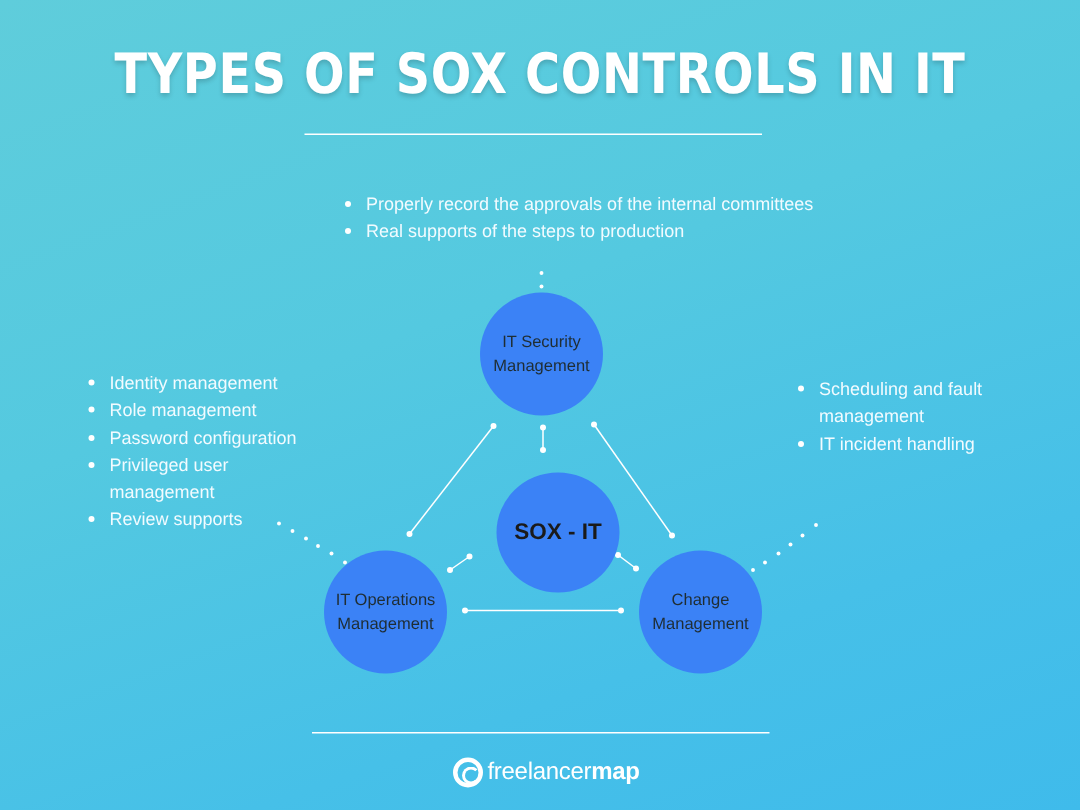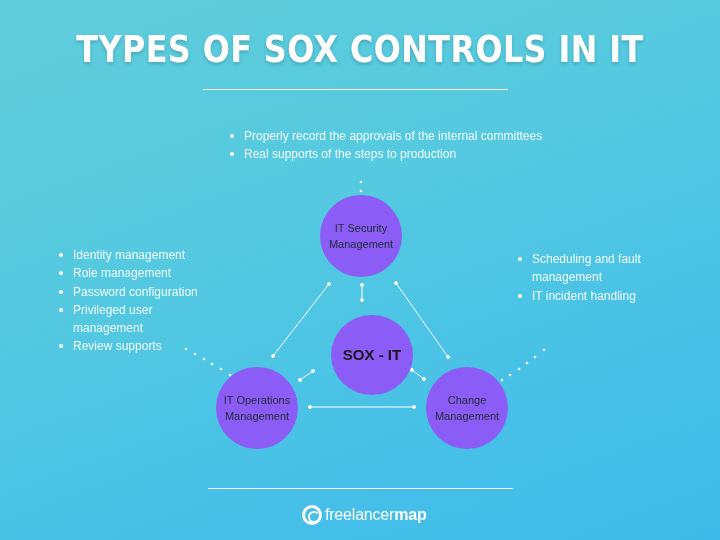--- a/index.html
+++ b/index.html
@@ -31,25 +31,25 @@
       position: absolute; list-style: none;
       font-size: 12px; line-height: 18.3px; color: #f2fbff;
     }
     .bullets li { position: relative; padding-left: 16px; }
     .bullets li::before {
       content: ""; position: absolute; left: 2px; top: 7px;
       width: 4px; height: 4px; border-radius: 50%; background: #ffffff;
     }
     .bullets.top { left: 228px; top: 127px; }
     .bullets.left { left: 57px; top: 246px; width: 150px; }
-    .bullets.right { left: 516px; top: 250px; width: 140px; }
+    .bullets.right { left: 530px; top: 250px; width: 140px; }
 
     .node {
       position: absolute; border-radius: 50%;
-      background: #8b5cf6;
+      background: #3b82f6;
       display: flex; align-items: center; justify-content: center;
       text-align: center;
       color: #1f2d33;
       font-size: 11px; line-height: 16.5px;
     }
     .node.security { left: 320px; top: 195px; width: 82px; height: 82px; }
     .node.ops { left: 216px; top: 367px; width: 82px; height: 82px; }
     .node.change { left: 426px; top: 367px; width: 82px; height: 82px; }
     .node.center { left: 331px; top: 315px; width: 82px; height: 80px; font-weight: bold; font-size: 15px; color: #1a1a1a; }
 

